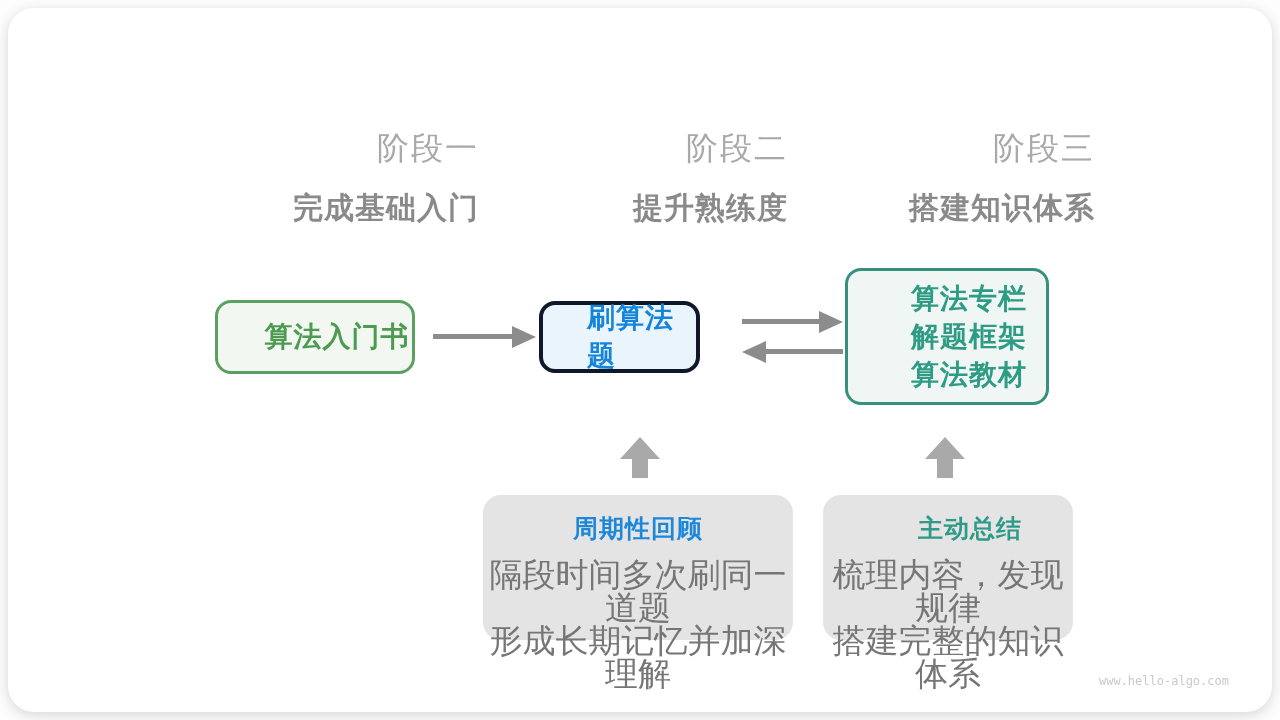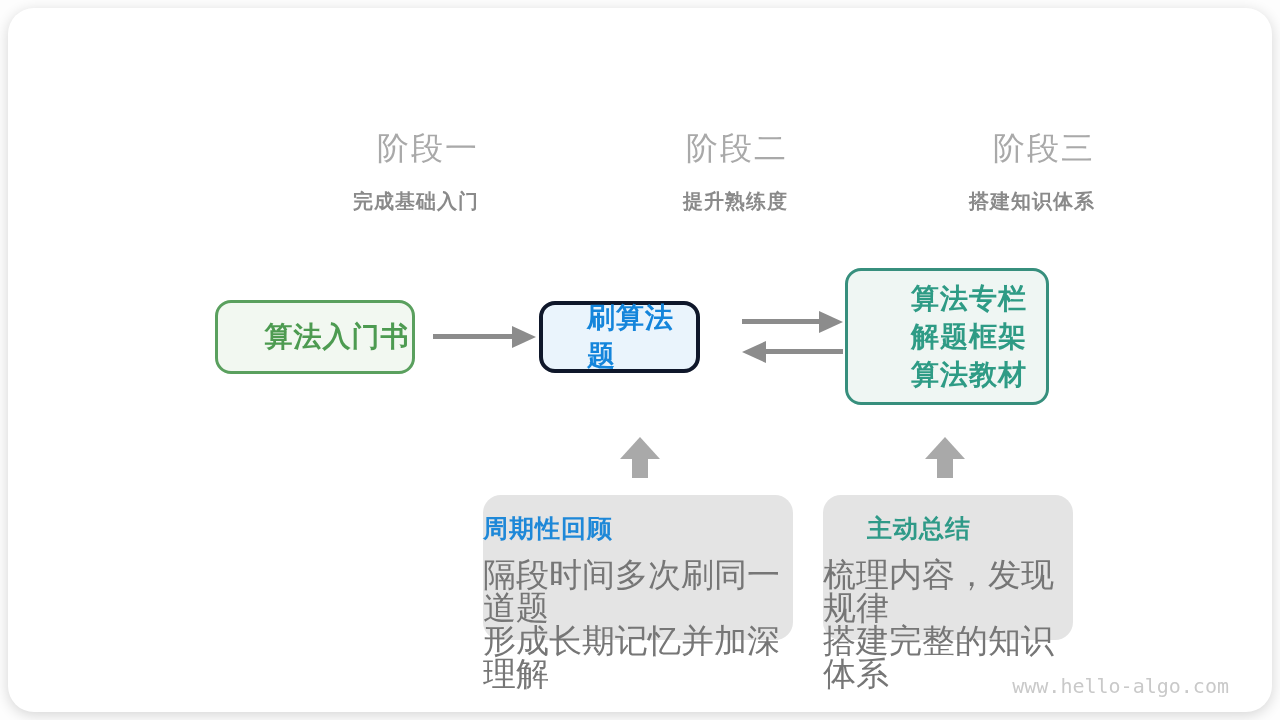--- a/index.html
+++ b/index.html
@@ -5,21 +5,21 @@
   * { margin: 0; padding: 0; box-sizing: border-box; }
   html, body { width: 1280px; height: 720px; background: #ffffff; overflow: hidden;
     font-family: "Liberation Sans", "DejaVu Sans", sans-serif; }
   .canvas { position: relative; width: 1280px; height: 720px; background: #fdfdfd; }
   .card { position: absolute; left: 8px; top: 8px; width: 1264px; height: 704px;
     background: #ffffff; border-radius: 26px; box-shadow: 0 3px 14px rgba(0,0,0,0.16); }
 
   
   .stage { position: absolute; width: 280px; text-align: right; }
   .stage-title { font-size: 32px; font-weight: 400; color: #A9A9A9; letter-spacing: 2px; }
-  .stage-subtitle { margin-top: 17px; font-size: 20px; font-weight: 700; color: #8A8A8A; letter-spacing: 1px; }
+  .stage-subtitle { margin-top: 17px; font-size: 30px; font-weight: 700; color: #8A8A8A; letter-spacing: 1px; }
   #stage-1 { left: 191px; top: 119px; }
   #stage-2 { left: 500px; top: 119px; }
   #stage-3 { left: 807px; top: 119px; }
 
   
   .flow-box { position: absolute; border-radius: 16px; display: flex; flex-direction: column;
     align-items: center; justify-content: center; font-weight: 700; font-size: 28px; letter-spacing: 1px; padding-left: 44px; }
   #box-intro { left: 207px; top: 292px; width: 200px; height: 74px;
     border: 3px solid #5AA05E; background: #F2F8F1; color: #4D9B51; }
   #box-practice { left: 531px; top: 293px; width: 161px; height: 72px;
@@ -49,30 +49,30 @@
   .up-arrow { position: absolute; width: 40px; height: 41px; }
   .up-arrow .tri { width: 0; height: 0; margin: 0 auto;
     border-left: 20px solid transparent; border-right: 20px solid transparent;
     border-bottom: 22px solid #A9A9A9; }
   .up-arrow .stem { width: 16px; height: 19px; margin: 0 auto; background: #A9A9A9; }
   #up-arrow-review { left: 612px; top: 429px; }
   #up-arrow-summary { left: 917px; top: 429px; }
 
   
   .note { position: absolute; top: 487px; height: 145px; border-radius: 18px;
-    background: #E4E4E4; text-align: left; padding-top: 17px; }
+    background: #E4E4E4; text-align: center; padding-top: 17px; }
   .note-title { font-size: 25px; font-weight: 700; letter-spacing: 1px; }
   .note-title.blue { color: #1E88D8; }
   .note-title.teal { color: #2F9A88; margin-left: 44px; }
   .note-body { margin-top: 13px; font-size: 33px; color: #767676; line-height: 33px; }
   #note-review { left: 475px; width: 310px; }
   #note-summary { left: 815px; width: 250px; }
 
   
-  .watermark { position: absolute; right: 43px; top: 666px; font-size: 20px;
+  .watermark { position: absolute; right: 43px; top: 666px; font-size: 12px;
     color: #C9C9C9; font-family: "DejaVu Sans Mono", "Liberation Mono", monospace; text-align: right; }
 </style>
 </head>
 <body>
 
 <div class="canvas">
   <div class="card">
 
     <div class="stage" id="stage-1">
       <div class="stage-title">阶段一</div>

